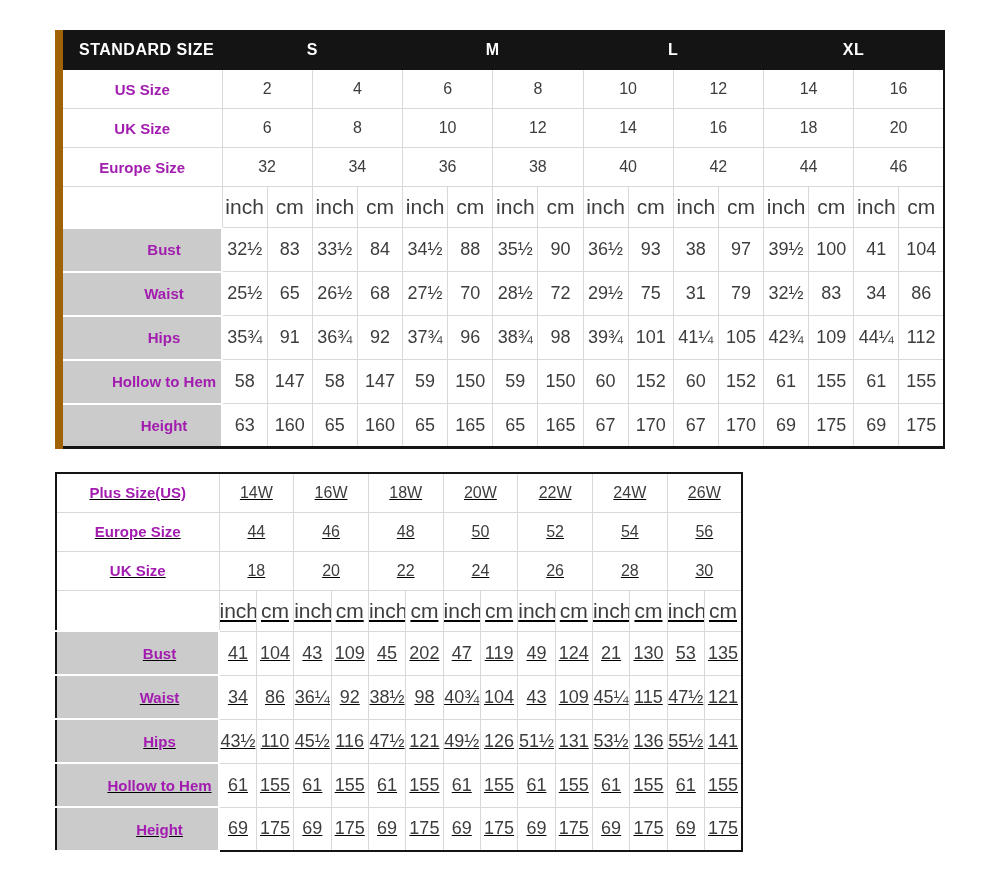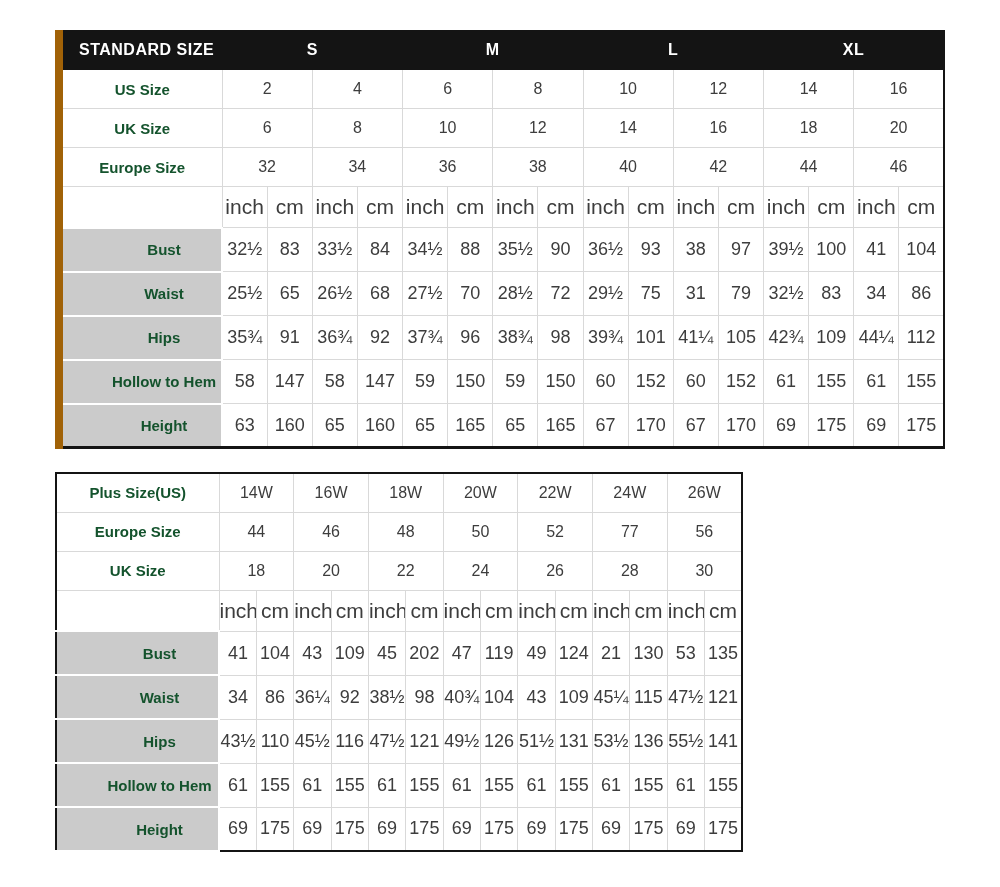--- a/index.html
+++ b/index.html
@@ -22,20 +22,21 @@
   #standard-table {
     width: 890px;
     border-left: 8px solid #a16207;
     border-right: 2px solid #141414;
     border-bottom: 3px solid #141414;
   }
   #plus-table {
     width: 688px;
     border: 2px solid #141414;
     margin-top: 23px;
+    text-decoration: underline;
   }
   col.label-col { width: 163px; }
   td, th {
     border: 1px solid #d9d9d9;
     text-align: center;
     vertical-align: middle;
     color: #3d3d3d;
     padding: 0;
     overflow: hidden;
     white-space: nowrap;
@@ -50,21 +51,21 @@
     letter-spacing: 0.5px;
   }
   th.table-title {
     text-align: left;
     padding-left: 16px;
   }
   tr.info-row { height: 39px; }
   td.info-value { font-size: 16px; }
   td.row-label {
     font-weight: bold;
-    color: #14532d;
+    color: #a21caf;
     font-size: 15px;
   }
   tr.unit-row { height: 41px; }
   td.unit { font-size: 21px; color: #3d3d3d; }
   tr.measure-row { height: 44px; }
   td.measure-value { font-size: 18px; }
   td.measure-label {
     background: #cbcbcb;
     border: 2px solid #ffffff;
     border-left: 1px solid #d9d9d9;
@@ -281,21 +282,21 @@
           <td class="info-value" colspan="2">24W</td>
           <td class="info-value" colspan="2">26W</td>
         </tr>
         <tr class="info-row">
           <td class="row-label">Europe Size</td>
           <td class="info-value" colspan="2">44</td>
           <td class="info-value" colspan="2">46</td>
           <td class="info-value" colspan="2">48</td>
           <td class="info-value" colspan="2">50</td>
           <td class="info-value" colspan="2">52</td>
-          <td class="info-value" colspan="2">77</td>
+          <td class="info-value" colspan="2">54</td>
           <td class="info-value" colspan="2">56</td>
         </tr>
         <tr class="info-row">
           <td class="row-label">UK Size</td>
           <td class="info-value" colspan="2">18</td>
           <td class="info-value" colspan="2">20</td>
           <td class="info-value" colspan="2">22</td>
           <td class="info-value" colspan="2">24</td>
           <td class="info-value" colspan="2">26</td>
           <td class="info-value" colspan="2">28</td>

